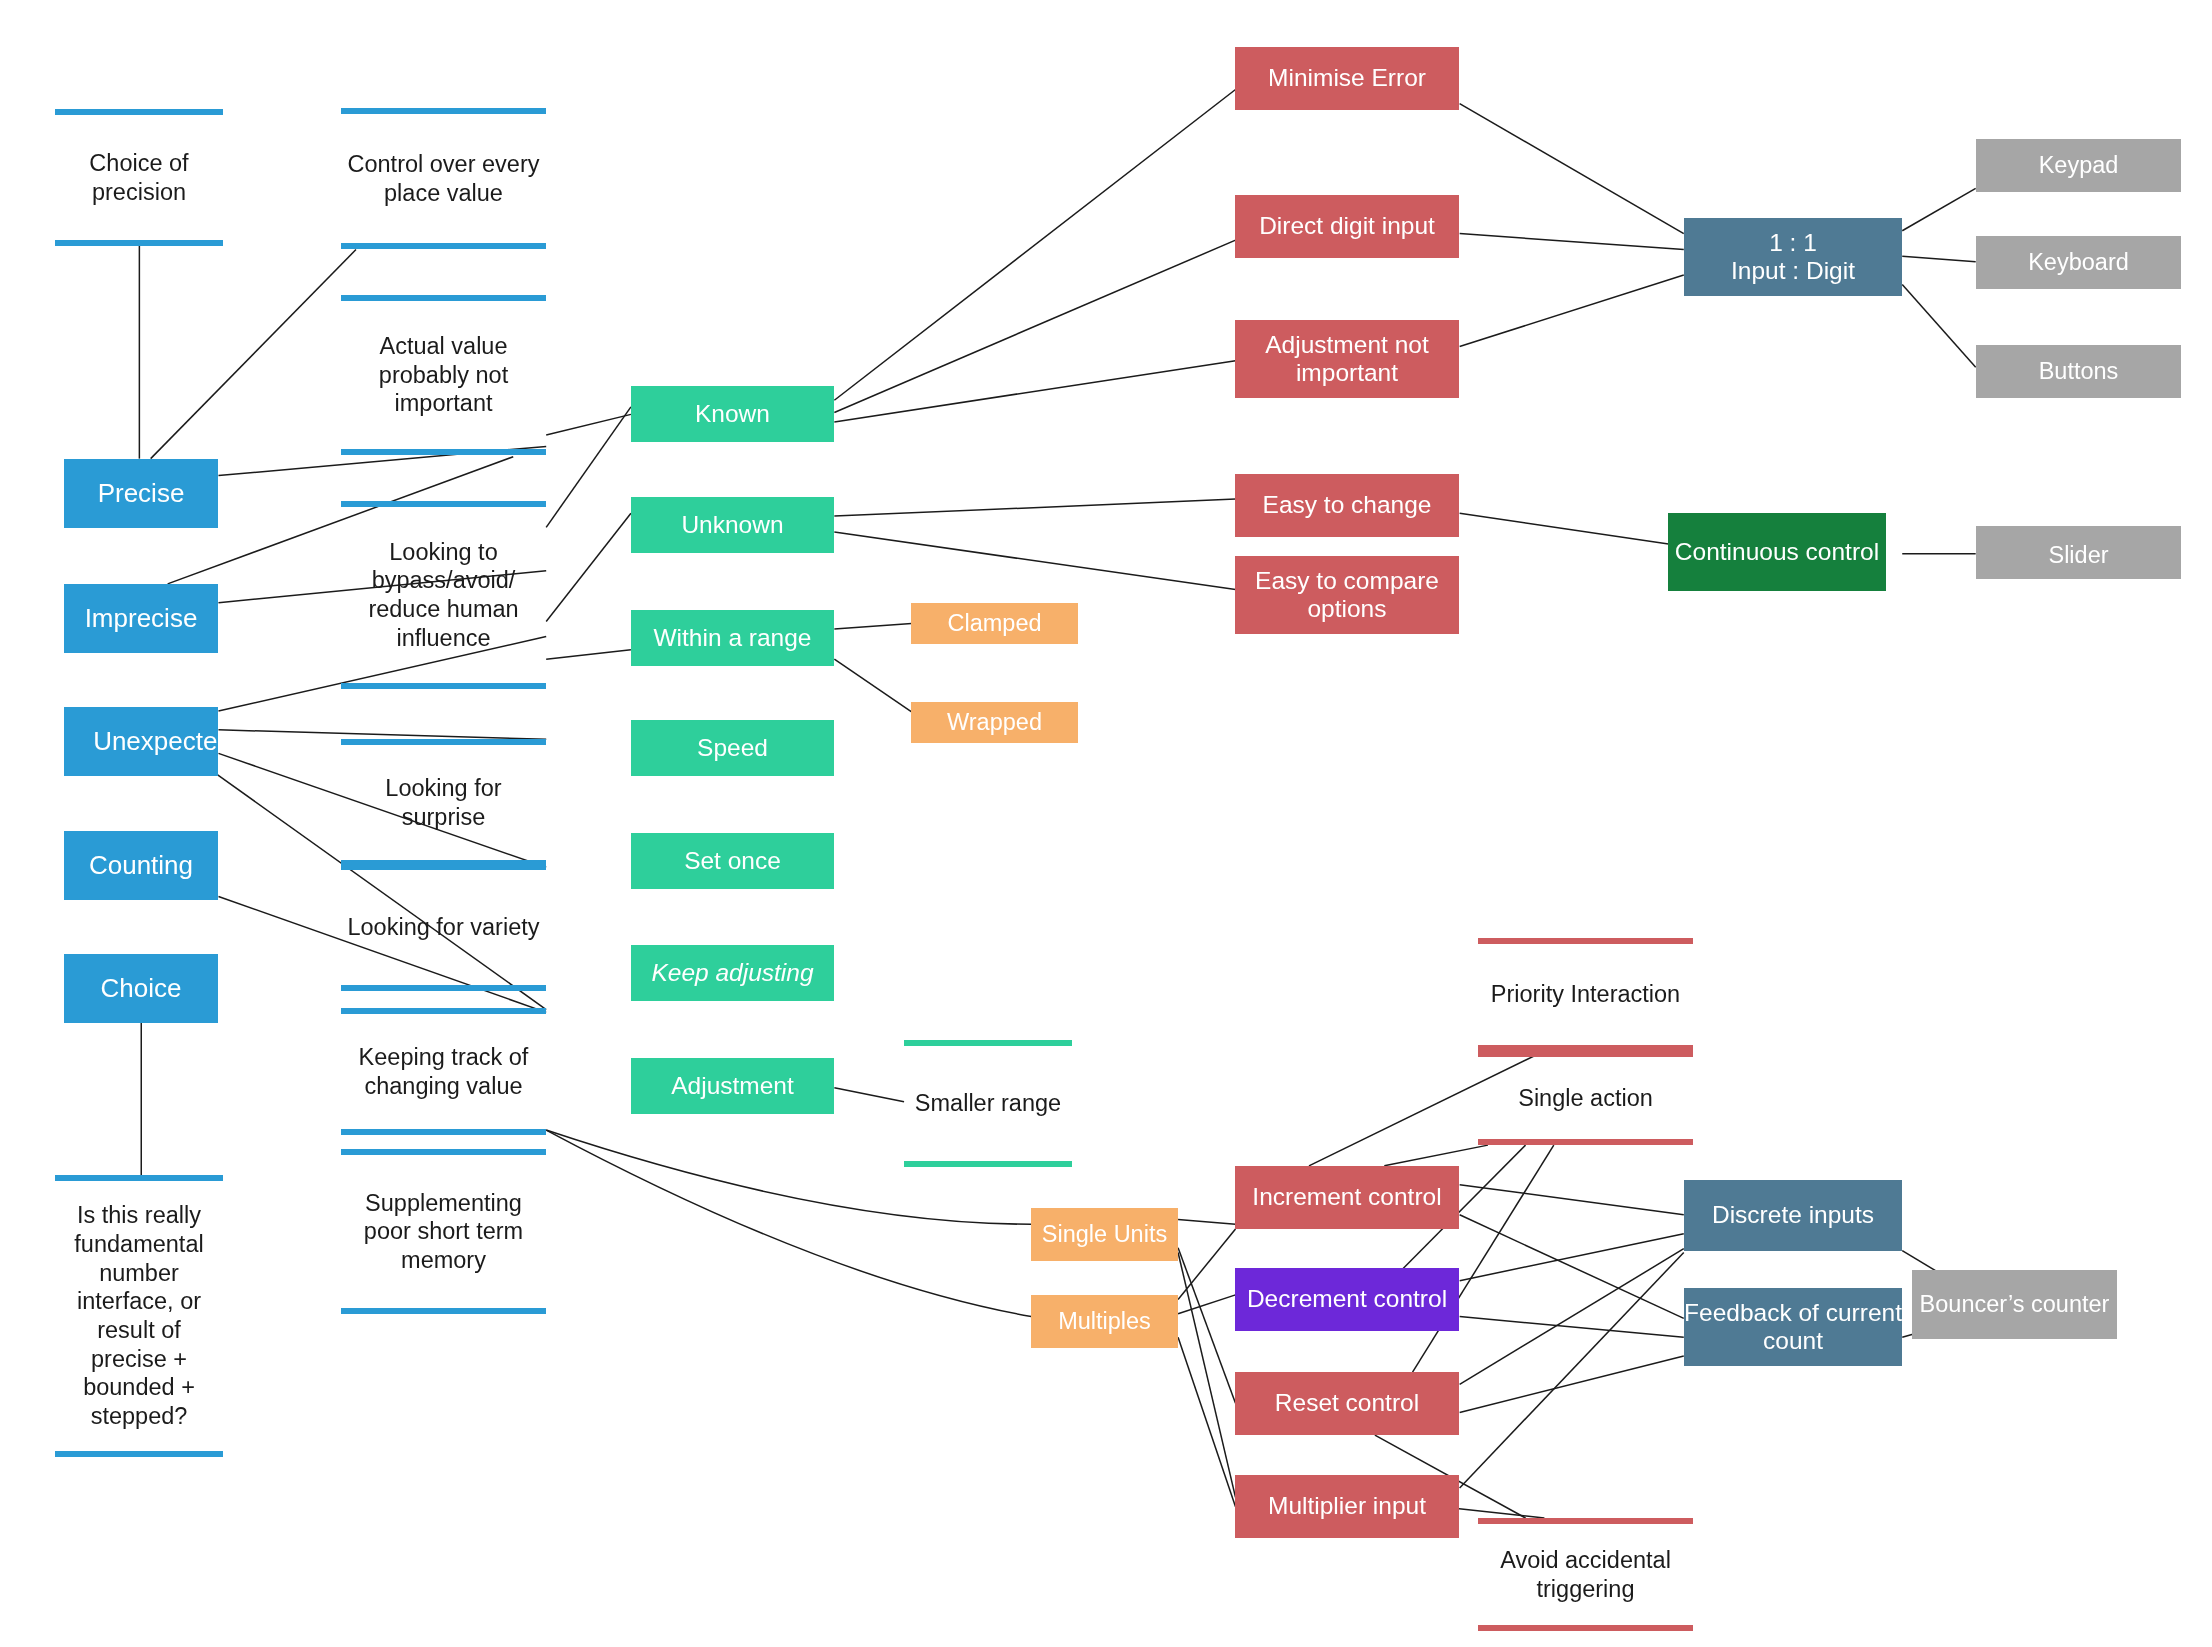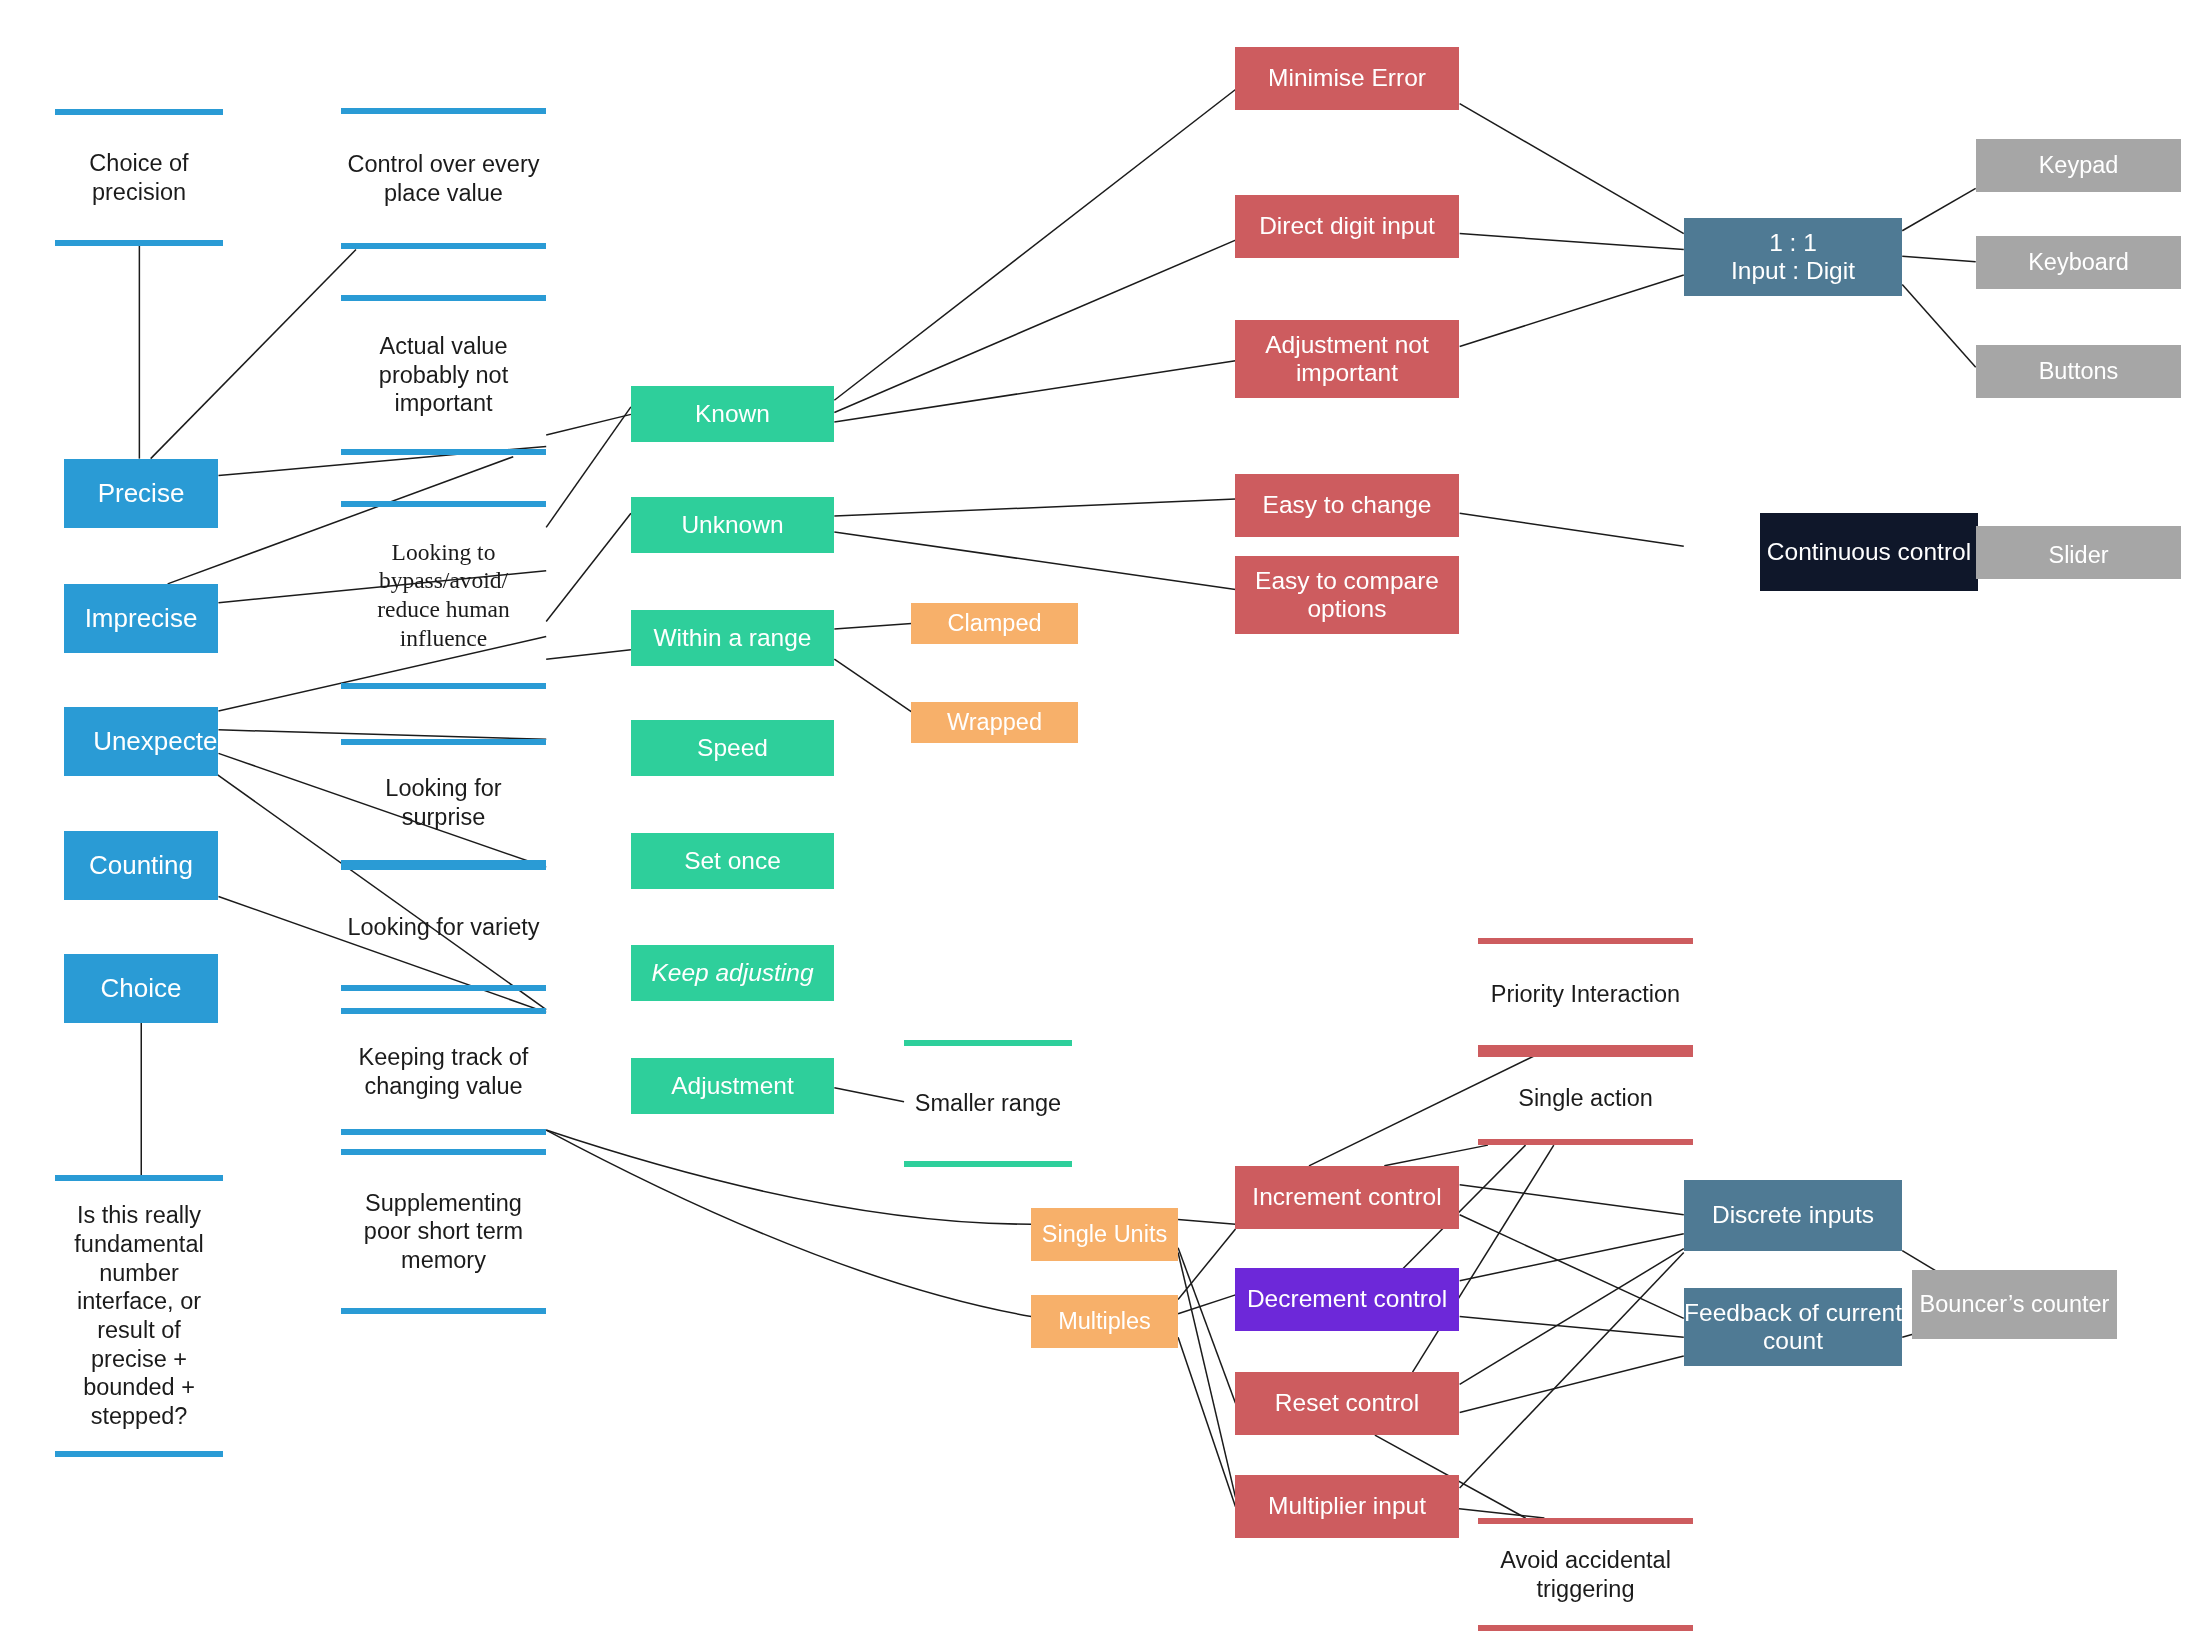--- a/index.html
+++ b/index.html
@@ -148,21 +148,21 @@
       <div class="node" style="left: 1235px; top: 1372px; width: 224px; height: 63px; font-size: 24.5px; background: rgb(205, 92, 95);">
         <span style="white-space: pre-line;">Reset control</span>
       </div>
       <div class="node" style="left: 1235px; top: 1475px; width: 224px; height: 63px; font-size: 24.5px; background: rgb(205, 92, 95);">
         <span style="white-space: pre-line;">Multiplier input</span>
       </div>
       <div class="node" style="left: 1684px; top: 218px; width: 218px; height: 78px; font-size: 24.5px; background: rgb(79, 122, 148);">
         <span style="white-space: pre-line;">1 : 1
 Input : Digit</span>
       </div>
-      <div class="node" style="left: 1760px; top: 513px; width: 218px; height: 78px; font-size: 24.5px; background: #0f172a;">
+      <div class="node" style="left: 1668px; top: 513px; width: 218px; height: 78px; font-size: 24.5px; background: #15803d;">
         <span style="white-space: pre-line;">Continuous control</span>
       </div>
       <div class="node" style="left: 1684px; top: 1180px; width: 218px; height: 71px; font-size: 24.5px; background: rgb(79, 122, 148);">
         <span style="white-space: pre-line;">Discrete inputs</span>
       </div>
       <div class="node" style="left: 1684px; top: 1288px; width: 218px; height: 78px; font-size: 24.5px; background: rgb(79, 122, 148);">
         <span style="white-space: pre-line;">Feedback of current count</span>
       </div>
       <div class="node" style="left: 1976px; top: 139px; width: 205px; height: 53px; font-size: 23.5px; background: rgb(166, 166, 166);">
         <span style="white-space: pre-line;">Keypad</span>
@@ -194,21 +194,21 @@
       <div class="note" style="left: 341px; top: 108px; width: 205px; height: 141px; font-size: 23.5px;">
         <div class="bar top" style="background: rgb(42, 155, 213);"></div>
         <span class="txt">Control over every place value</span>
         <div class="bar bot" style="background: rgb(42, 155, 213);"></div>
       </div>
       <div class="note" style="left: 341px; top: 295px; width: 205px; height: 160px; font-size: 23.5px;">
         <div class="bar top" style="background: rgb(42, 155, 213);"></div>
         <span class="txt">Actual value probably not important</span>
         <div class="bar bot" style="background: rgb(42, 155, 213);"></div>
       </div>
-      <div class="note" style="left: 341px; top: 501px; width: 205px; height: 188px; font-size: 23.5px; font-family: Liberation Serif, serif;">
+      <div class="note" style="left: 341px; top: 501px; width: 205px; height: 188px; font-size: 23.5px;">
         <div class="bar top" style="background: rgb(42, 155, 213);"></div>
         <span class="txt">Looking to bypass/avoid/ reduce human influence</span>
         <div class="bar bot" style="background: rgb(42, 155, 213);"></div>
       </div>
       <div class="note" style="left: 341px; top: 739px; width: 205px; height: 127px; font-size: 23.5px;">
         <div class="bar top" style="background: rgb(42, 155, 213);"></div>
         <span class="txt">Looking for surprise</span>
         <div class="bar bot" style="background: rgb(42, 155, 213);"></div>
       </div>
       <div class="note" style="left: 341px; top: 864px; width: 205px; height: 127px; font-size: 23.5px;">

